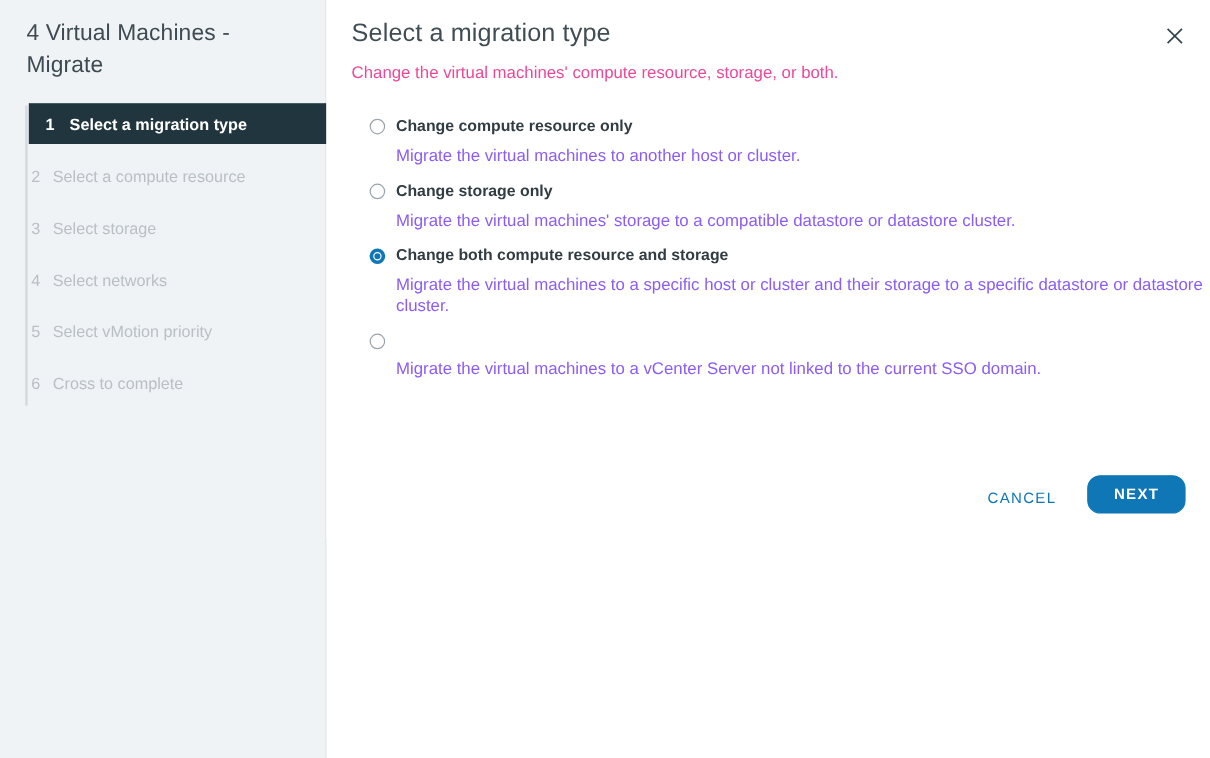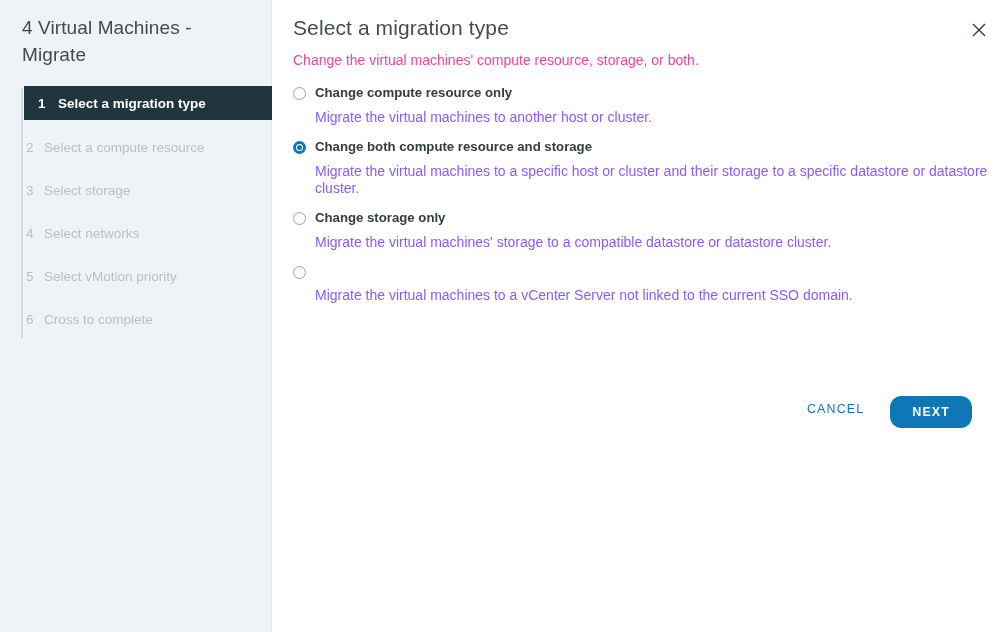--- a/index.html
+++ b/index.html
@@ -124,22 +124,22 @@
     letter-spacing: 0.1px;
   }
   .page-subtitle {
     font-size: 14px;
     color: #ec4899;
     margin-top: 9px;
     line-height: 18px;
   }
 
   .options {
-    margin-top: 16px;
-    padding-left: 21px;
+    margin-top: 28px;
+    padding-left: 36px;
   }
   .option {
     margin-bottom: 7px;
   }
   .option-row {
     display: flex;
     align-items: flex-start;
     cursor: pointer;
   }
   .radio {
@@ -181,24 +181,24 @@
     color: #8b5cf6;
     line-height: 17px;
     margin-top: 8px;
     margin-bottom: 13px;
     padding-left: 22px;
   }
 
   
   .footer {
     position: absolute;
-    right: 36px;
+    right: 20px;
     bottom: 20px;
     display: flex;
-    align-items: flex-start;
+    align-items: flex-end;
     gap: 22px;
   }
   .btn-cancel {
     font-size: 12.5px;
     letter-spacing: 1.1px;
     color: #0f77b5;
     background: transparent;
     border: none;
     padding: 6px 4px;
     cursor: pointer;
@@ -279,32 +279,32 @@
       <div class="option">
         <div class="option-row">
           <span class="radio"></span>
           <span class="option-label">Change compute resource only</span>
         </div>
         <div class="option-desc">Migrate the virtual machines to another host or cluster.</div>
       </div>
 
       <div class="option">
         <div class="option-row">
+          <span class="radio"></span>
+          <span class="option-label">Change storage only</span>
+        </div>
+        <div class="option-desc">Migrate the virtual machines' storage to a compatible datastore or datastore cluster.</div>
+      </div>
+
+      <div class="option">
+        <div class="option-row">
           <span class="radio checked"></span>
           <span class="option-label">Change both compute resource and storage</span>
         </div>
         <div class="option-desc">Migrate the virtual machines to a specific host or cluster and their storage to a specific datastore or datastore cluster.</div>
-      </div>
-
-      <div class="option">
-        <div class="option-row">
-          <span class="radio"></span>
-          <span class="option-label">Change storage only</span>
-        </div>
-        <div class="option-desc">Migrate the virtual machines' storage to a compatible datastore or datastore cluster.</div>
       </div>
 
       <div class="option">
         <div class="option-row">
           <span class="radio"></span>
         </div>
         <div class="option-desc">Migrate the virtual machines to a vCenter Server not linked to the current SSO domain.</div>
       </div>
 
     </div>

